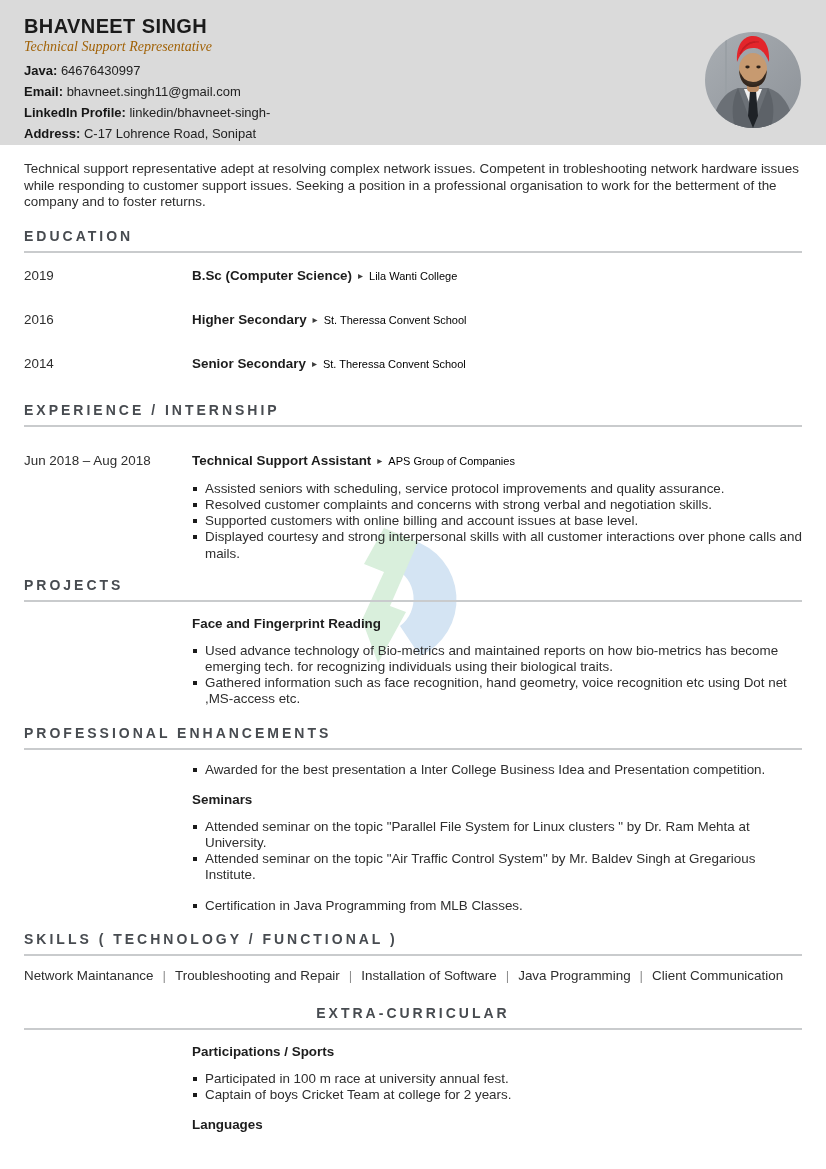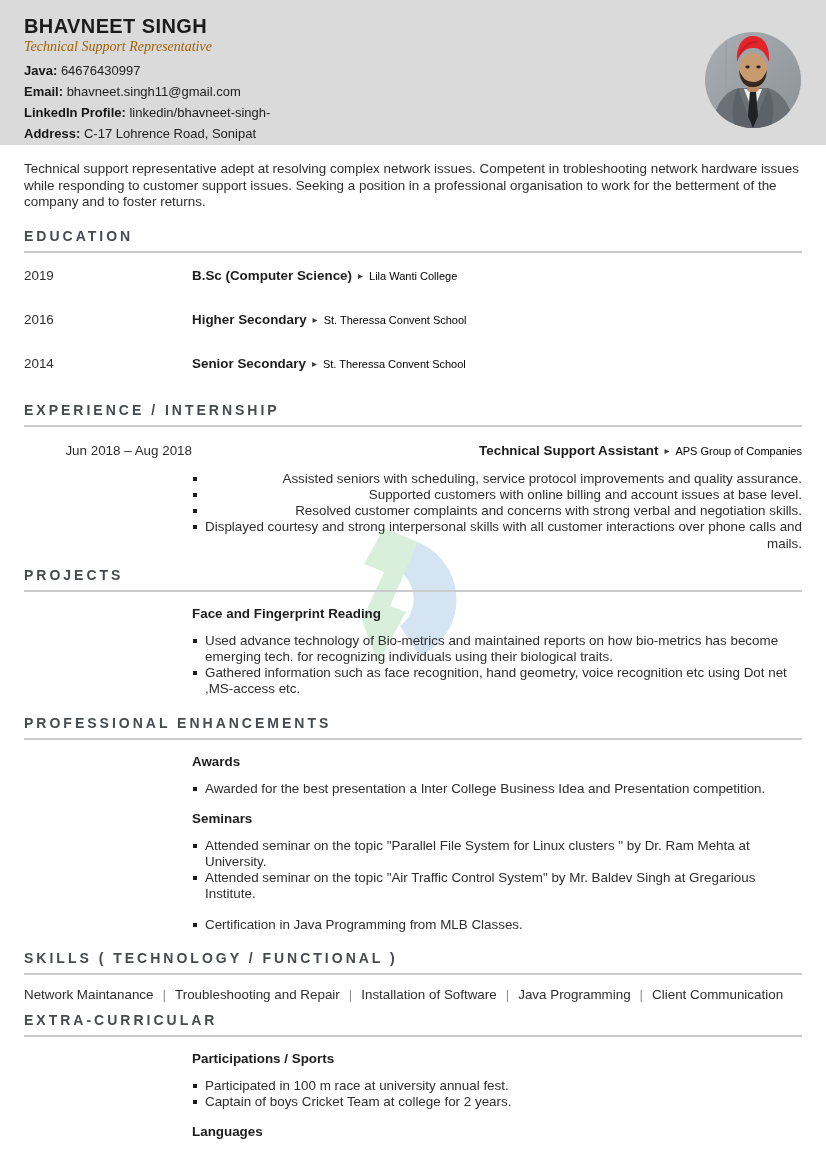--- a/index.html
+++ b/index.html
@@ -41,21 +41,21 @@
   }
   .rule { border: none; border-bottom: 2px solid #c9cbcd; margin: 7px 0 0; }
 
   .row { display: flex; align-items: baseline; }
   .edu-row { margin-top: 13px; padding-bottom: 13px; }
   .col-date { width: 168px; flex: none; font-size: 13.4px; color: #2e2e2e; }
   .entry-title { font-weight: 700; font-size: 13.4px; color: #1d1d1d; }
   .arrow { color: #3c3c3c; font-size: 10px; margin: 0 6px; position: relative; top: -1px; }
   .entry-org { font-size: 11px; color: #000000; }
 
-  .xp-row { margin-top: 14px; text-align: right; }
+  .xp-row { margin-top: 24px; }
   .xp-body { flex: 1; }
 
   .bullets { list-style: none; margin: 12px 0 0; padding: 0; }
   .bullets li {
     position: relative; padding-left: 13px; font-size: 13.4px;
     line-height: 16.2px; color: #2e2e2e;
   }
   .bullets li::before {
     content: ""; position: absolute; left: 1px; top: 6px;
     width: 4px; height: 4px; background: #1b1b1b;
@@ -172,22 +172,22 @@
       <hr class="rule">
 
       <div class="row xp-row">
         <div class="col-date">Jun 2018 – Aug 2018</div>
         <div class="xp-body">
           <div>
             <span class="entry-title">Technical Support Assistant</span><span class="arrow">▸</span><span class="entry-org">APS Group of Companies</span>
           </div>
           <ul class="bullets">
             <li>Assisted seniors with scheduling, service protocol improvements and quality assurance.</li>
+            <li>Resolved customer complaints and concerns with strong verbal and negotiation skills.</li>
             <li>Supported customers with online billing and account issues at base level.</li>
-            <li>Resolved customer complaints and concerns with strong verbal and negotiation skills.</li>
             <li>Displayed courtesy and strong interpersonal skills with all customer interactions over phone calls and mails.</li>
           </ul>
         </div>
       </div>
 
       <h2 class="sec-head mt-sec">PROJECTS</h2>
       <hr class="rule">
 
       <div class="indent">
         <div class="group">
@@ -197,21 +197,20 @@
             <li>Gathered information such as face recognition, hand geometry, voice recognition etc using Dot net ,MS-access etc.</li>
           </ul>
         </div>
       </div>
 
       <h2 class="sec-head">PROFESSIONAL ENHANCEMENTS</h2>
       <hr class="rule">
 
       <div class="indent">
         <div class="group">
-          <div class="sub-title">Awards</div>
           <ul class="bullets">
             <li>Awarded for the best presentation a Inter College Business Idea and Presentation competition.</li>
           </ul>
         </div>
         <div class="group">
           <div class="sub-title">Seminars</div>
           <ul class="bullets">
             <li>Attended seminar on the topic "Parallel File System for Linux clusters " by Dr. Ram Mehta at University.</li>
             <li>Attended seminar on the topic "Air Traffic Control System" by Mr. Baldev Singh at Gregarious Institute.</li>
           </ul>
@@ -223,21 +222,21 @@
         </div>
       </div>
 
       <h2 class="sec-head">SKILLS ( TECHNOLOGY / FUNCTIONAL )</h2>
       <hr class="rule">
 
       <div class="skills-line">
         <span>Network Maintanance</span><span class="divider">|</span><span>Troubleshooting and Repair</span><span class="divider">|</span><span>Installation of Software</span><span class="divider">|</span><span>Java Programming</span><span class="divider">|</span><span>Client Communication</span>
       </div>
 
-      <h2 class="sec-head" style="margin-top:10px;">EXTRA-CURRICULAR</h2>
+      <h2 class="sec-head" style="margin-top:22px;text-align:center;">EXTRA-CURRICULAR</h2>
       <hr class="rule">
 
       <div class="indent">
         <div class="group">
           <div class="sub-title">Participations / Sports</div>
           <ul class="bullets">
             <li>Participated in 100 m race at university annual fest.</li>
             <li>Captain of boys Cricket Team at college for 2 years.</li>
           </ul>
         </div>

